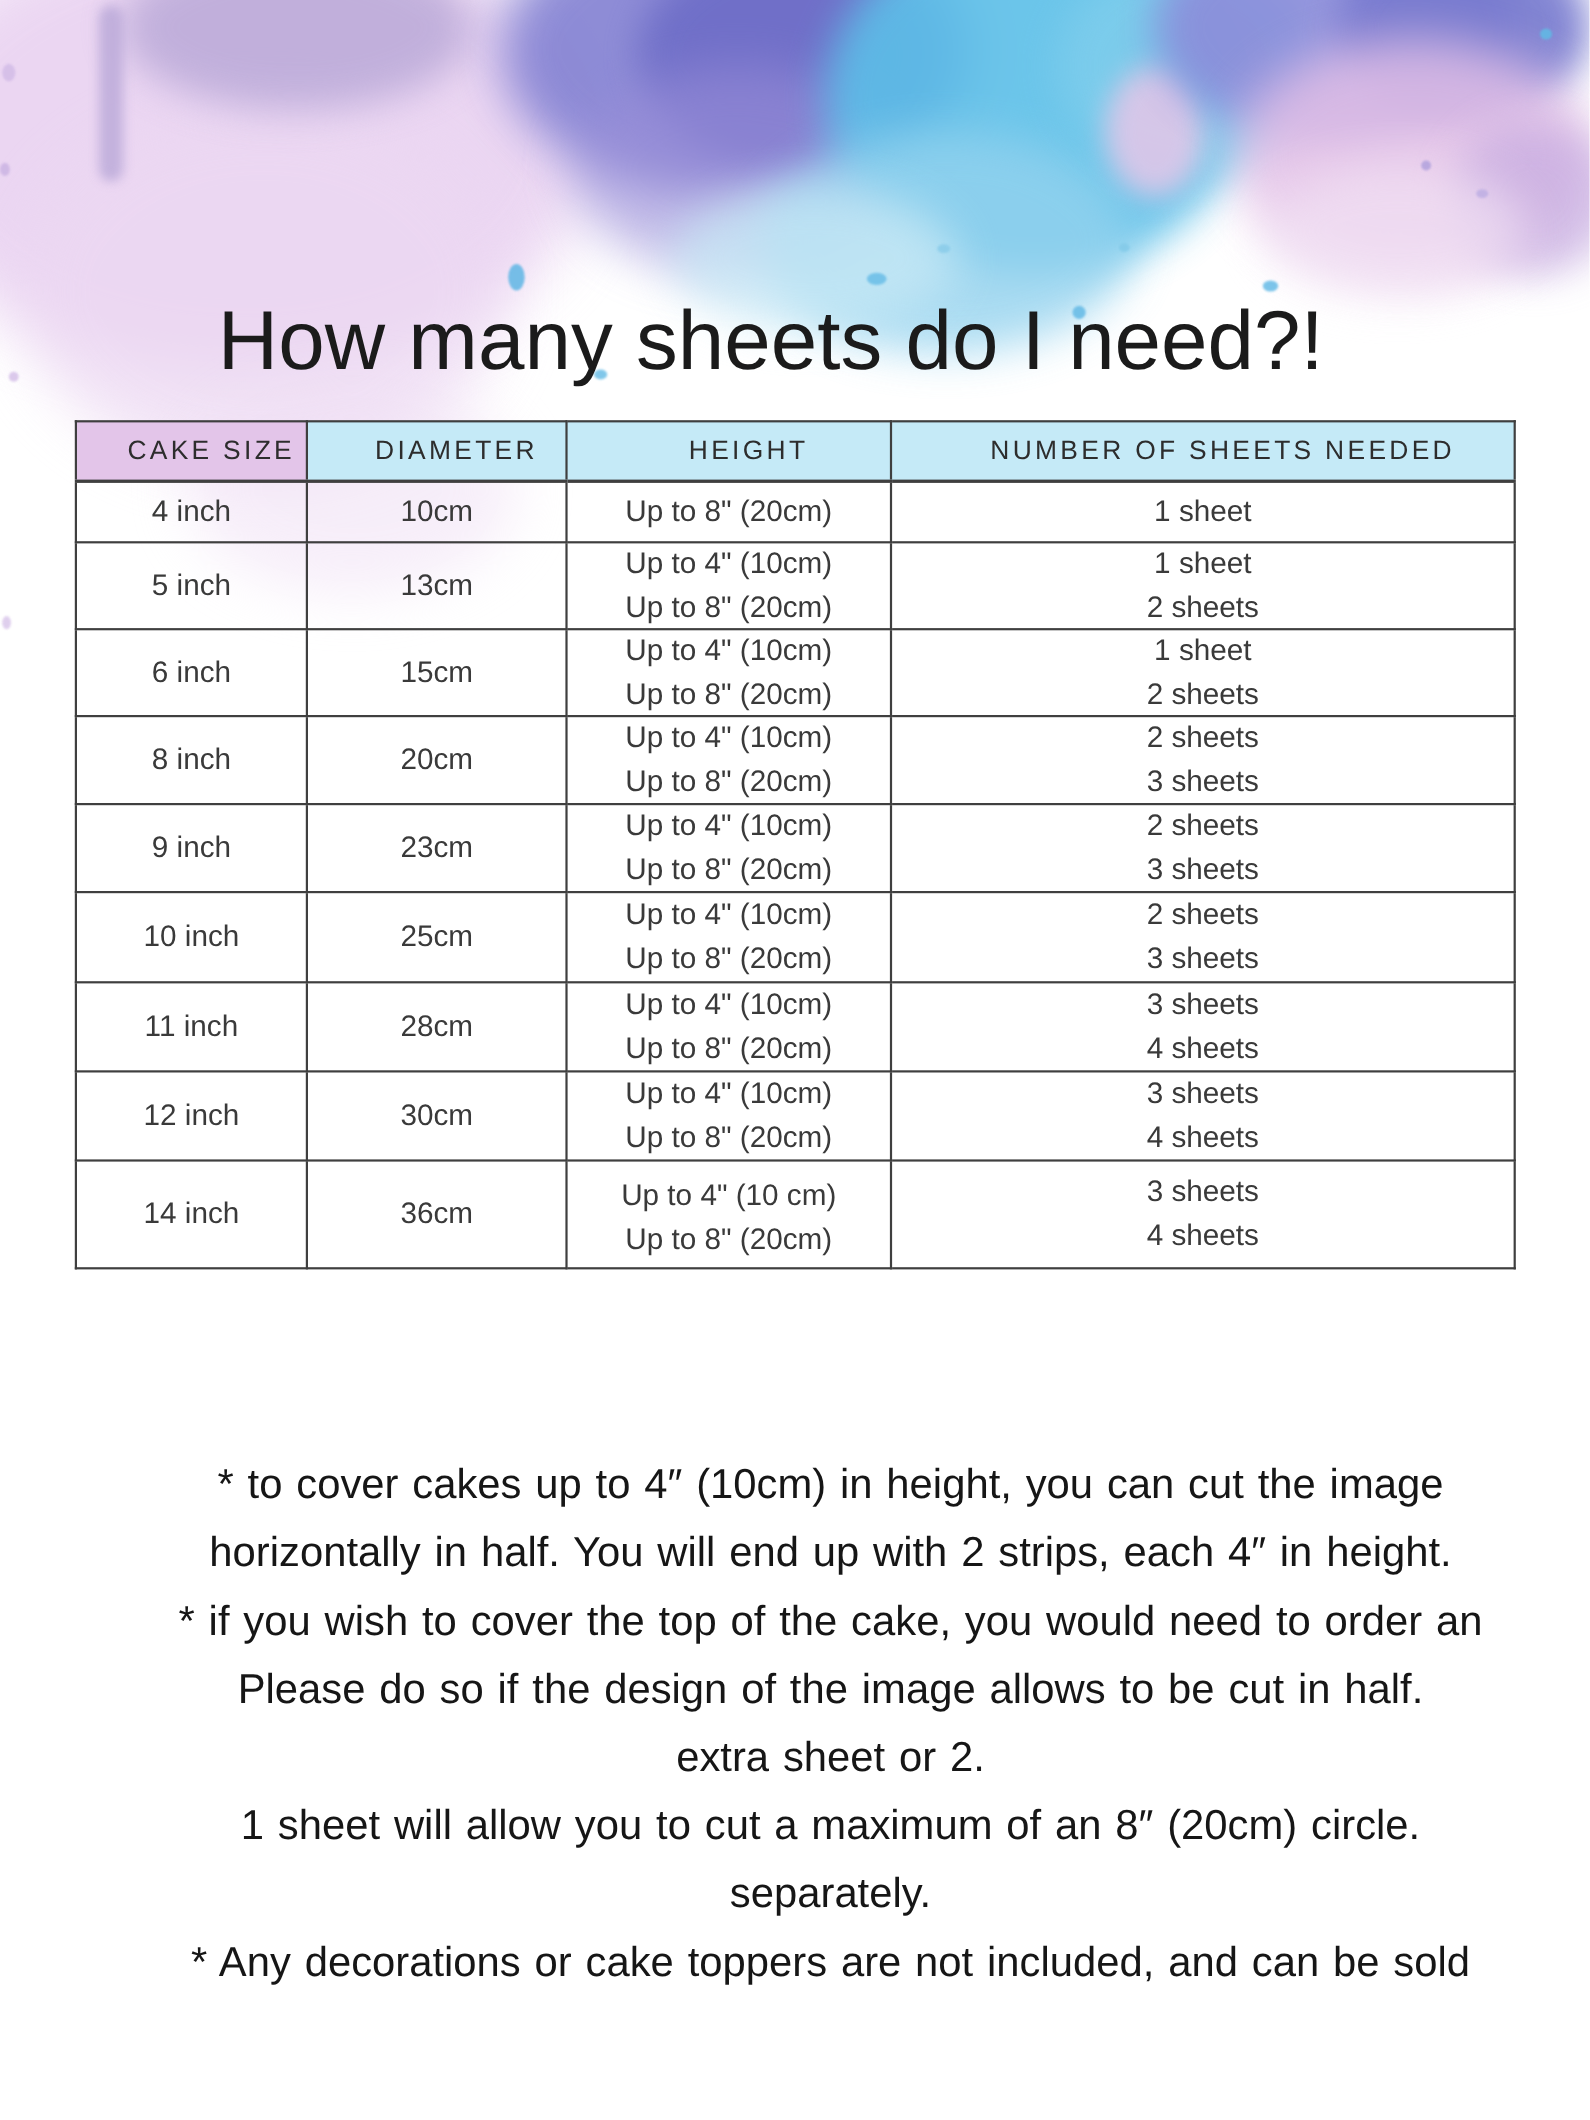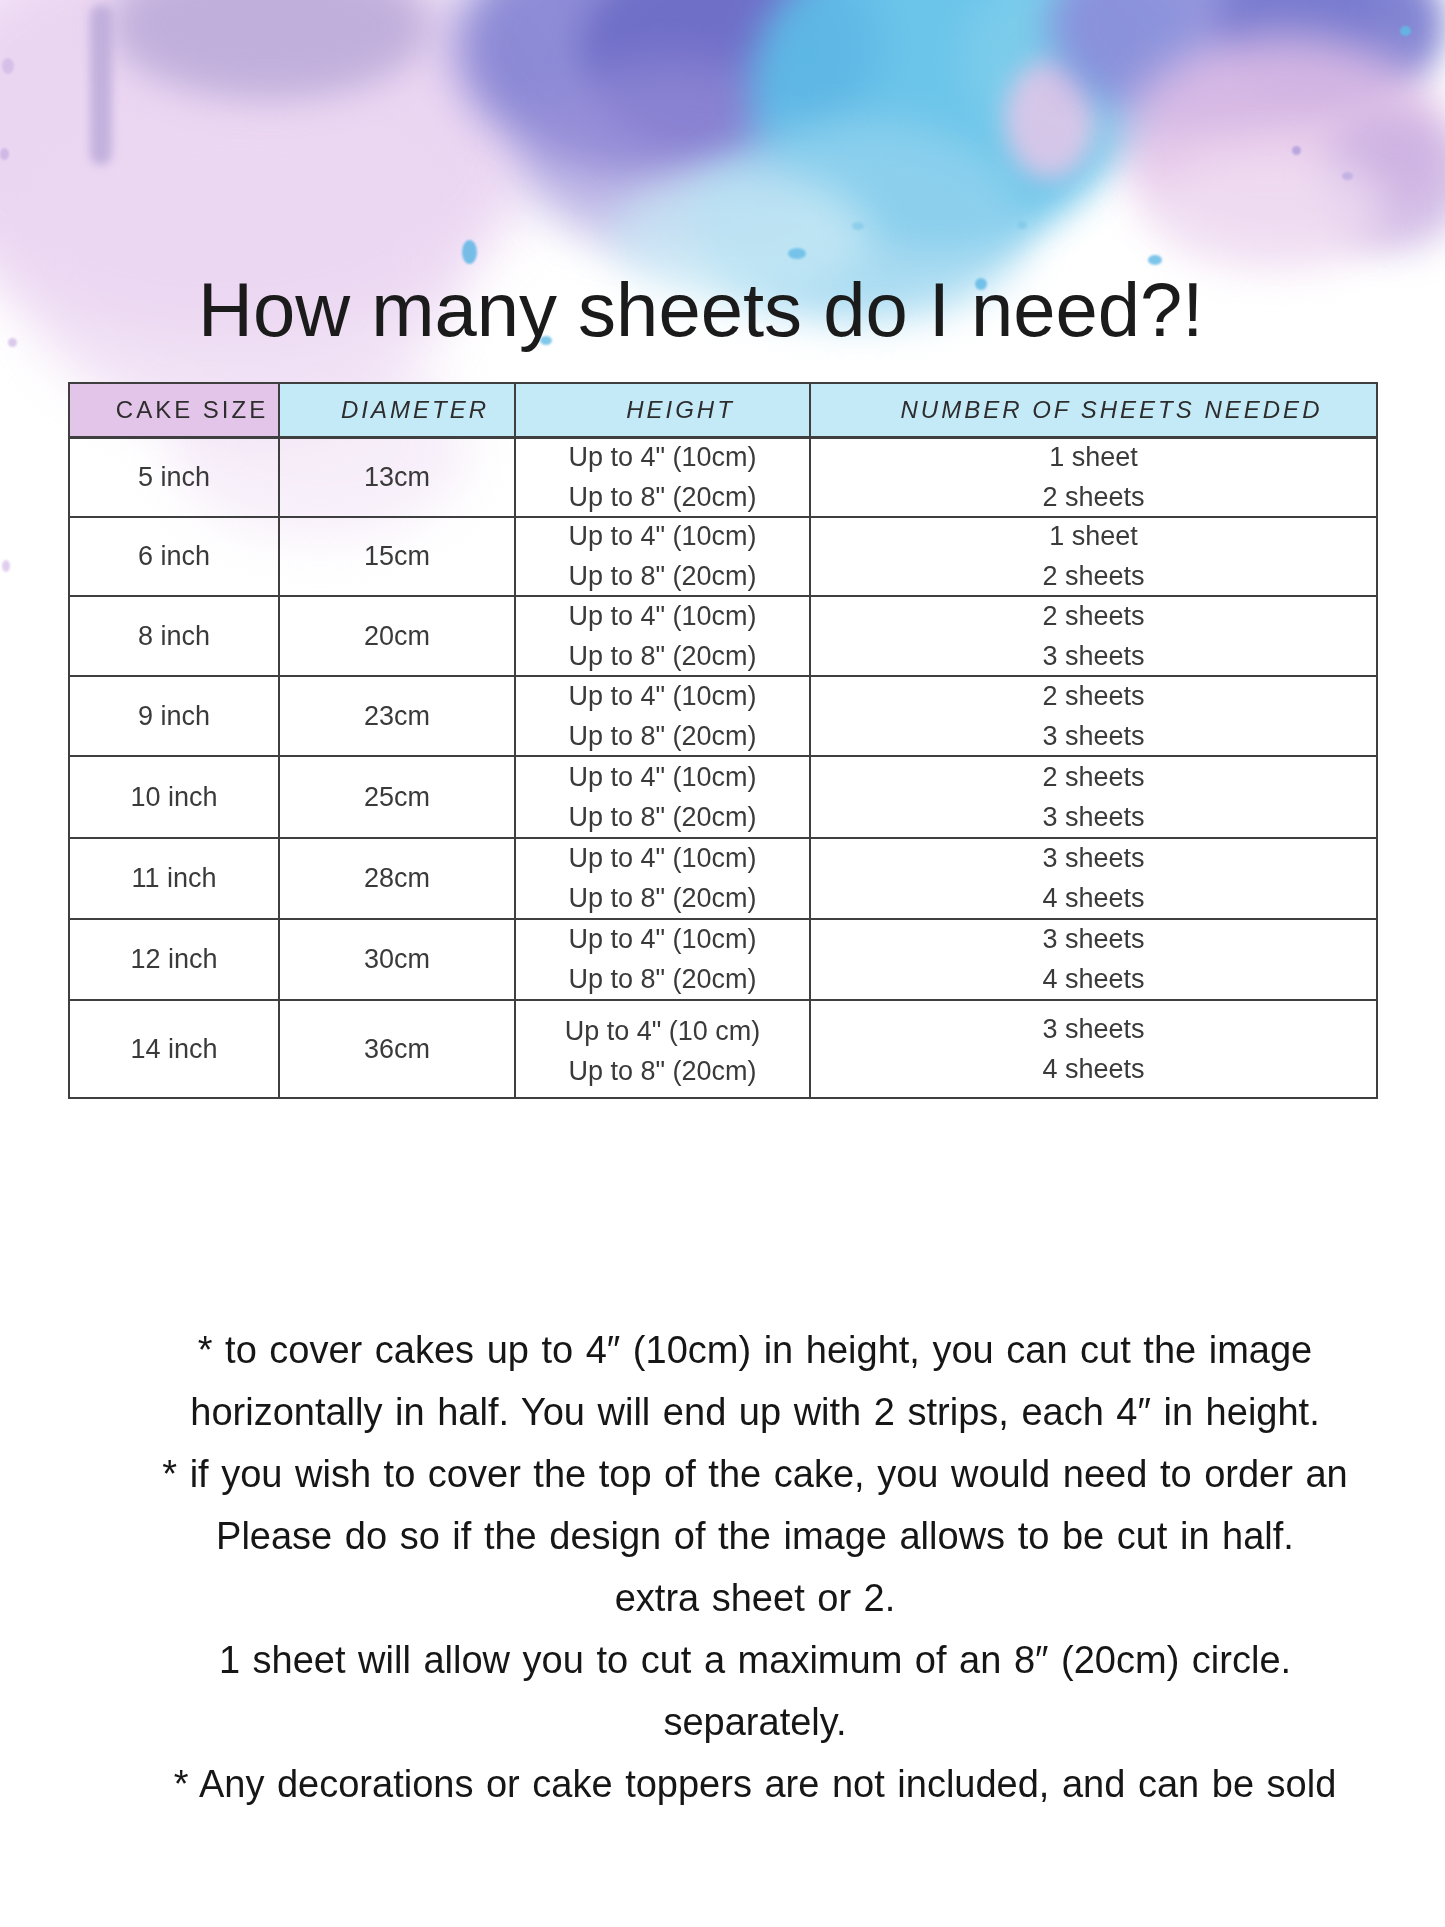--- a/index.html
+++ b/index.html
@@ -23,21 +23,21 @@
   }
   table.sheets th,table.sheets td{
     border:2px solid #3f3f3f;padding:0;text-align:center;vertical-align:middle;
   }
   table.sheets thead th{
     height:52px;font-size:24px;font-weight:400;letter-spacing:3px;color:#2d2d2d;
     border-bottom:3px solid #3f3f3f;
     padding-left:36px;
   }
   th.hdr-pink{background:#e3c5e9;}
-  th.hdr-blue{background:#c5eaf7;font-style:italic;}
+  th.hdr-blue{background:#c5eaf7;}
   table.sheets tbody td{font-size:27px;color:#3a3a3a;background:transparent;}
   .stack{display:flex;flex-direction:column;justify-content:center;gap:3px;}
   .stack .line{line-height:37px;}
   .r1{height:55px}.r2{height:77px}.r3{height:78px}.r4{height:80px}.r5{height:80px}
   .r6{height:80px}.r7{height:82px}.r8{height:81px}.r9{height:81px}.r10{height:98px}
   .r10 td.height-col{vertical-align:top;}
   .r10 td.height-col .stack{padding-top:12px;}
   
   .notes{
     position:absolute;left:120px;top:1319px;width:1270px;z-index:1;
@@ -99,20 +99,34 @@
   </colgroup>
   <thead>
     <tr>
       <th class="hdr-pink">CAKE SIZE</th>
       <th class="hdr-blue">DIAMETER</th>
       <th class="hdr-blue">HEIGHT</th>
       <th class="hdr-blue">NUMBER OF SHEETS NEEDED</th>
     </tr>
   </thead>
   <tbody>
+    <tr class="r1">
+      <td>4 inch</td>
+      <td>10cm</td>
+      <td class="height-col">
+          <div class="stack">
+            <div class="line">Up to 8" (20cm)</div>
+          </div>
+        </td>
+      <td>
+          <div class="stack">
+            <div class="line">1 sheet</div>
+          </div>
+        </td>
+    </tr>
     <tr class="r2">
       <td>5 inch</td>
       <td>13cm</td>
       <td class="height-col">
           <div class="stack">
             <div class="line">Up to 4" (10cm)</div>
             <div class="line">Up to 8" (20cm)</div>
           </div>
         </td>
       <td>

